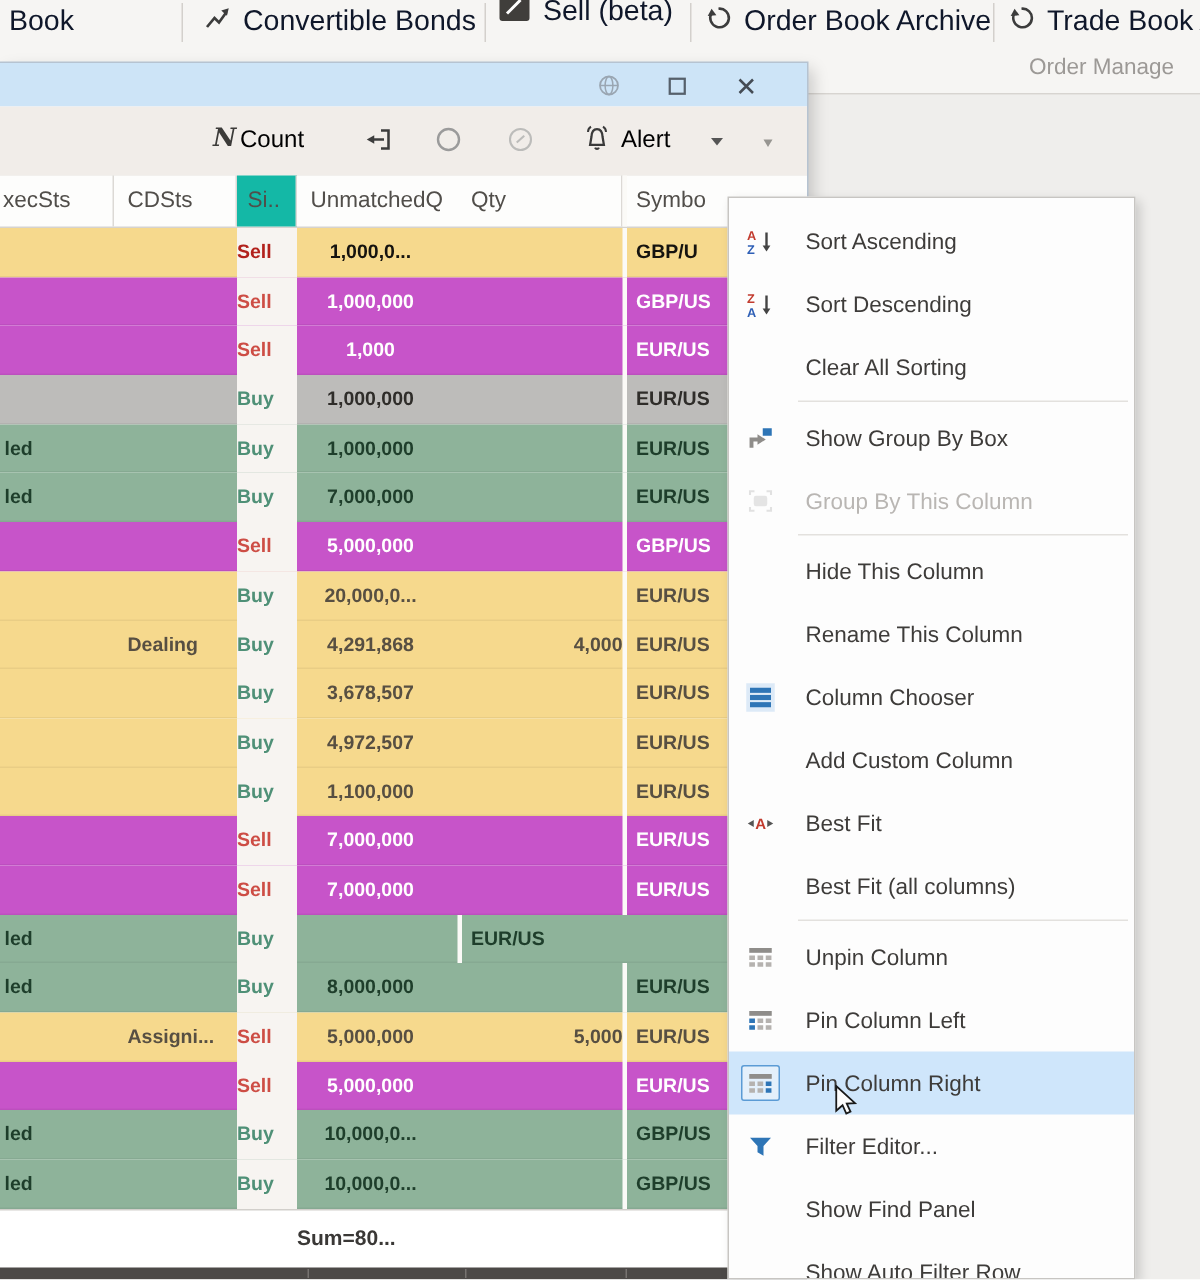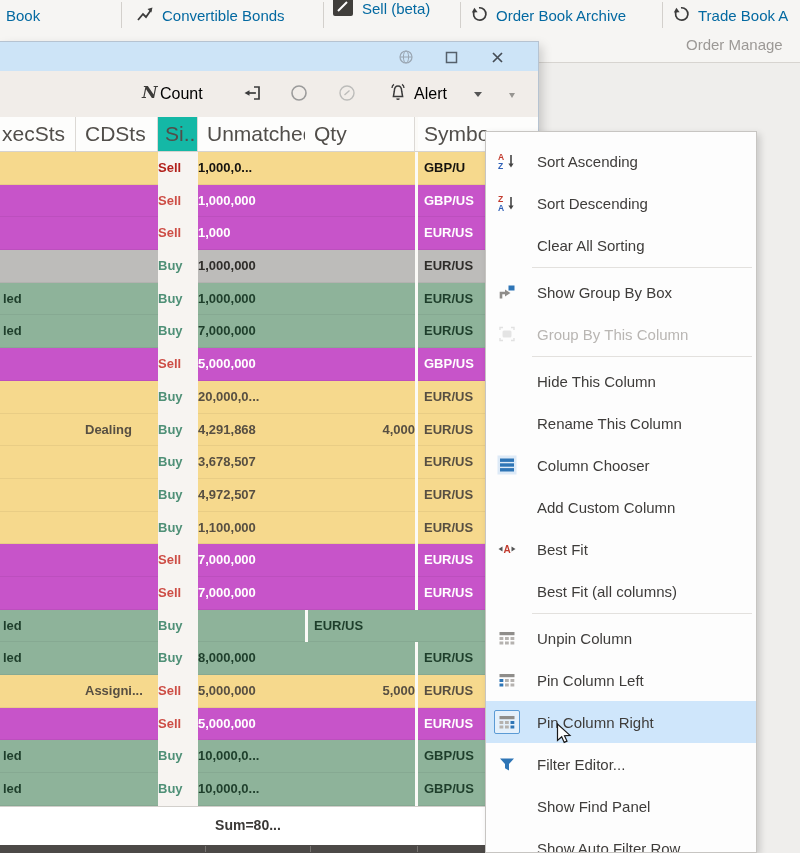--- a/index.html
+++ b/index.html
@@ -3,74 +3,74 @@
 <meta charset="utf-8">
 <style>
   html,body{margin:0;padding:0}
   #stage{position:relative;width:800px;height:853px;overflow:hidden;background:#efeeec;
          font-family:"Liberation Sans","DejaVu Sans",sans-serif;}
 
   
   #ribbon{position:absolute;left:0;top:0;width:800px;height:62px;background:#f6f5f3;
           border-bottom:1px solid #d7d4d0;z-index:1}
   .rbtn{position:absolute;top:0;height:30px;display:flex;align-items:center;gap:8px;
-        color:#0369a1;font-size:15px;white-space:nowrap}
+        color:#0f172a;font-size:19px;white-space:nowrap}
   .rsep{position:absolute;top:2px;width:1px;height:26px;background:#d3d0cc}
   #group-label{position:absolute;left:686px;top:36px;width:114px;overflow:hidden;
                white-space:nowrap;color:#9c9996;font-size:15px}
 
   
   #win{position:absolute;left:0;top:42px;width:538px;height:803px;background:#fff;
        box-shadow:0 0 0 1px #b6c3d1,4px 4px 10px rgba(0,0,0,.18);z-index:10}
   #titlebar{position:absolute;left:0;top:0;width:100%;height:29px;background:var(--titlebar-blue)}
   .wctl{position:absolute;top:5px;width:20px;height:20px;display:flex;align-items:center;justify-content:center}
   #toolbar{position:absolute;left:0;top:29px;width:100%;height:46px;background:#f1ede9;
            border-bottom:1px solid #dbd7d3}
   .titem{position:absolute;color:#3c3b39;font-size:15px;white-space:nowrap}
   #count-n{font-family:"DejaVu Serif","Liberation Serif",serif;font-style:italic;font-weight:700;font-size:17px}
   .caret{width:0;height:0;border-left:4px solid transparent;border-right:4px solid transparent;
          border-top:5px solid #555}
   .caret.lite{border-top-color:#979591;border-left-width:3.5px;border-right-width:3.5px}
 
   
   #ghead{position:absolute;left:0;top:75px;width:100%;height:35px;display:flex;background:#fdfdfc;
          border-bottom:1px solid #d6d3cf;box-sizing:border-box}
-  .hc{box-sizing:border-box;font-size:21px;color:#514e4a;line-height:34px;padding-left:9px;
+  .hc{box-sizing:border-box;font-size:15px;color:#514e4a;line-height:34px;padding-left:9px;
       border-right:1px solid #dcd9d5;white-space:nowrap;overflow:hidden}
   .hc.h-exec{width:76px;padding-left:2px}
   .hc.h-cd{width:82px}
   .hc.h-si{width:40px;background:#14b8a6;padding-left:7px}
   .hc.h-qty{width:110px}
   .hc.h-um{width:107px;border-right:none}
   .hc.h-vsep{width:3px;padding:0;border-right:none;background:#fbfaf7}
   .hc.h-sym{flex:1;padding-left:6px;border-right:none}
 
   #grows{position:absolute;left:0;top:110px;width:100%;height:654px;overflow:hidden}
   .trow{display:flex;height:32.7px;box-shadow:inset 0 -1px rgba(0,0,0,.05)}
   .c{box-sizing:border-box;font-size:13px;font-weight:600;line-height:32.7px;
      white-space:nowrap;overflow:hidden}
   .c-exec{width:76px;padding-left:3px}
   .c-cd{width:82px;padding-left:9px}
   .c-side{width:40px;background:var(--side-strip);font-weight:700}
-  .c-qty{width:110px;text-align:left;padding-right:12px}
+  .c-qty{width:110px;text-align:center;padding-right:12px}
   .c-um{width:107px;text-align:right}
   .c-vsep{width:3px;background:#fbfaf7}
   .c-sym{flex:1;padding-left:6px}
   .yellow{background:var(--row-yellow);color:#574f42}
   .magenta{background:var(--row-magenta);color:#fff}
   .green{background:var(--row-green);color:#1e3e2b}
   .gray{background:var(--row-gray);color:#2f2d2a}
   .trow .sell{color:var(--sell-red)}
   .trow .buy{color:var(--buy-green)}
   .trow.emph .c{font-weight:700;color:#15130f}
   .trow.emph .c-side.sell{color:#b2211c}
 
   #gfoot{position:absolute;left:0;top:764px;width:100%;height:39px;background:#fff;
          border-top:1px solid #d2cfcb}
-  #sum-label{position:absolute;left:198px;top:10px;width:100px;text-align:center;
+  #sum-label{position:absolute;left:198px;top:10px;width:100px;text-align:left;
              font-size:14px;font-weight:700;color:#3a3836}
   #darkbar{position:absolute;left:0;top:845px;width:538px;height:8px;background:#4c4947;z-index:11}
   .dtick{position:absolute;top:1px;width:1px;height:6px;background:#767370}
 
   
   #menu{position:absolute;left:485px;top:131px;width:272px;height:722px;background:#fdfdfd;
         border:1px solid #c7c5c2;box-shadow:3px 3px 7px rgba(0,0,0,.16);padding-top:8px;
         box-sizing:border-box;overflow:hidden;z-index:50}
   .mi{display:flex;align-items:center;height:42px;padding-left:8px;color:#3e3c3a;font-size:15px}
   .mi .ibox{width:26px;height:24px;flex:0 0 26px;display:flex;align-items:center;

